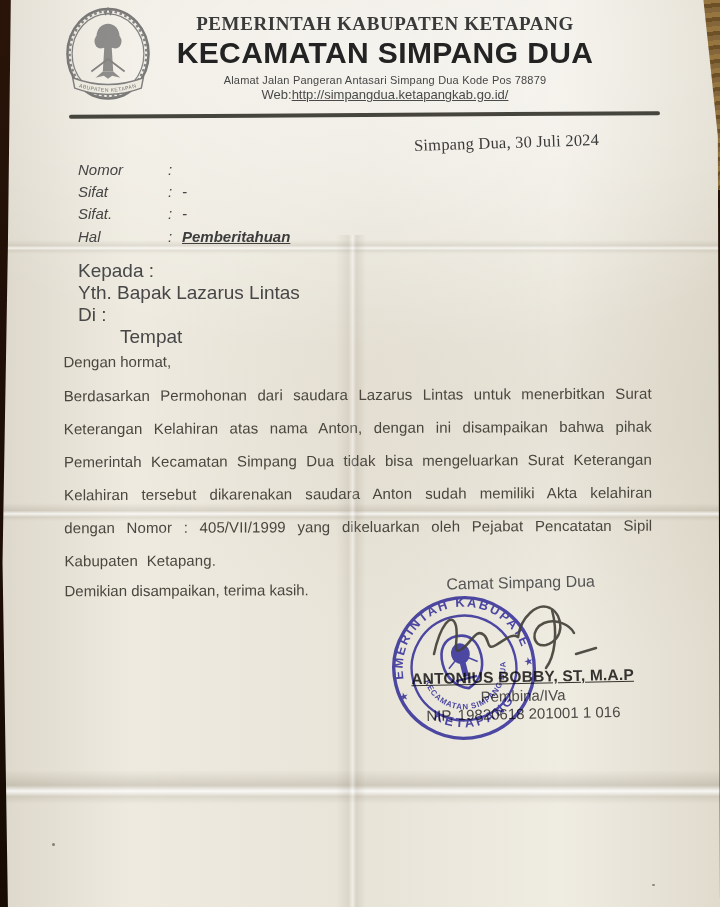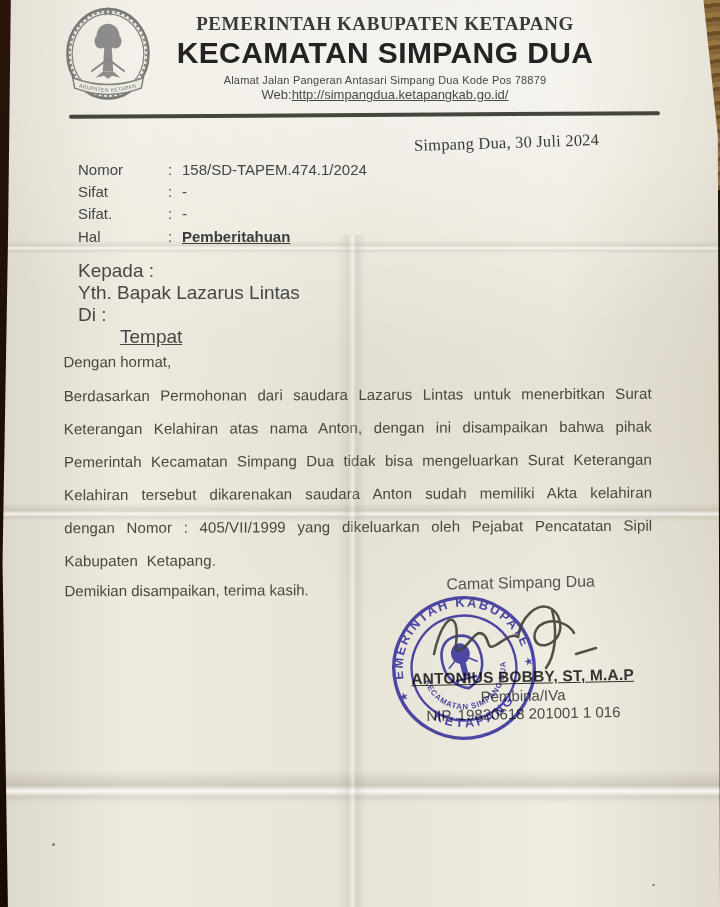--- a/index.html
+++ b/index.html
@@ -51,29 +51,29 @@
   .lh-line  { font-size:13px; color:#4a4a4a; margin-top:1px; }
   .lh-line .u { text-decoration:underline; }
   .rule { position:absolute; left:69px; top:113px; width:591px; height:4px;
     background:#45453d; border-radius:2px; transform:rotate(-0.35deg); }
 
   .dateline { position:absolute; left:414px; top:133px; font-family:"Liberation Serif", serif;
     font-size:16.5px; color:#3b3b3b; transform:rotate(-1.8deg); letter-spacing:.2px; }
 
   
   .meta { position:absolute; left:78px; top:158px; font-size:15px; color:#454545; }
-  .meta-row { display:flex; height:22.4px; align-items:center; }
+  .meta-row { display:flex; height:22.4px; align-items:center;font-style:italic; }
   .meta-label { width:90px; }
   .meta-sep { width:14px; }
   .meta-value {}
   .meta-row.hal .meta-value { font-weight:bold; text-decoration:underline; color:#3c3c3c; }
 
   
   .recipient { position:absolute; left:78px; top:260px; font-size:19px; color:#474747; line-height:22px; }
-  .recipient .tempat { margin-left:42px; text-decoration:underline; }
+  .recipient .tempat { margin-left:42px; }
 
   
   .letterbody { position:absolute; left:64px; top:352px; width:588px; color:#49463f; transform:rotate(-0.25deg); }
   .salutation { font-size:15px; }
   .paragraph  { margin-top:9px; font-size:15px; line-height:33px; text-align:justify;
                 word-spacing:4.5px; letter-spacing:.1px; }
   .closing    { margin-top:5px; font-size:15px; }
 
   
   .sig { position:absolute; left:388px; top:574px; width:268px; text-align:center;
@@ -124,21 +124,20 @@
       <div class="lh-line"><span>Web:</span><span class="u">http://simpangdua.ketapangkab.go.id/</span></div>
     </div>
     <div class="rule"></div>
 
     <div class="dateline">Simpang Dua, 30 Juli 2024</div>
 
     <div class="meta">
       <div class="meta-row">
         <span class="meta-label">Nomor</span>
         <span class="meta-sep">:</span>
-        <span class="meta-value">158/SD-TAPEM.474.1/2024</span>
       </div>
       <div class="meta-row">
         <span class="meta-label">Sifat</span>
         <span class="meta-sep">:</span>
         <span class="meta-value">-</span>
       </div>
       <div class="meta-row">
         <span class="meta-label">Sifat.</span>
         <span class="meta-sep">:</span>
         <span class="meta-value">-</span>

